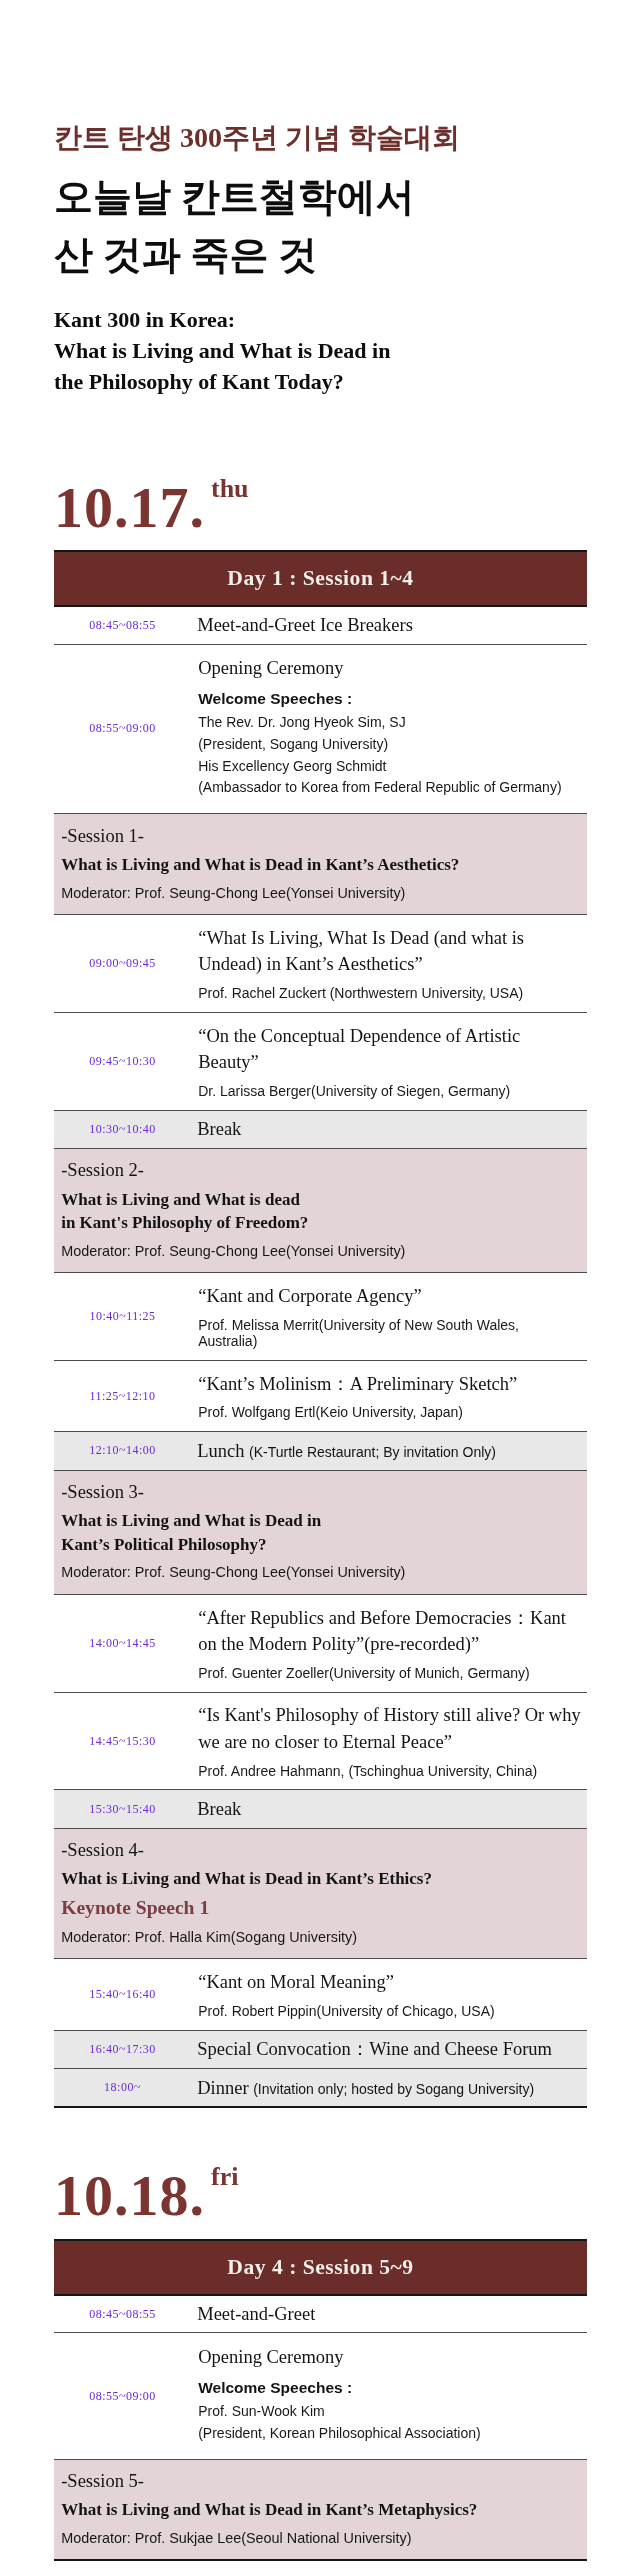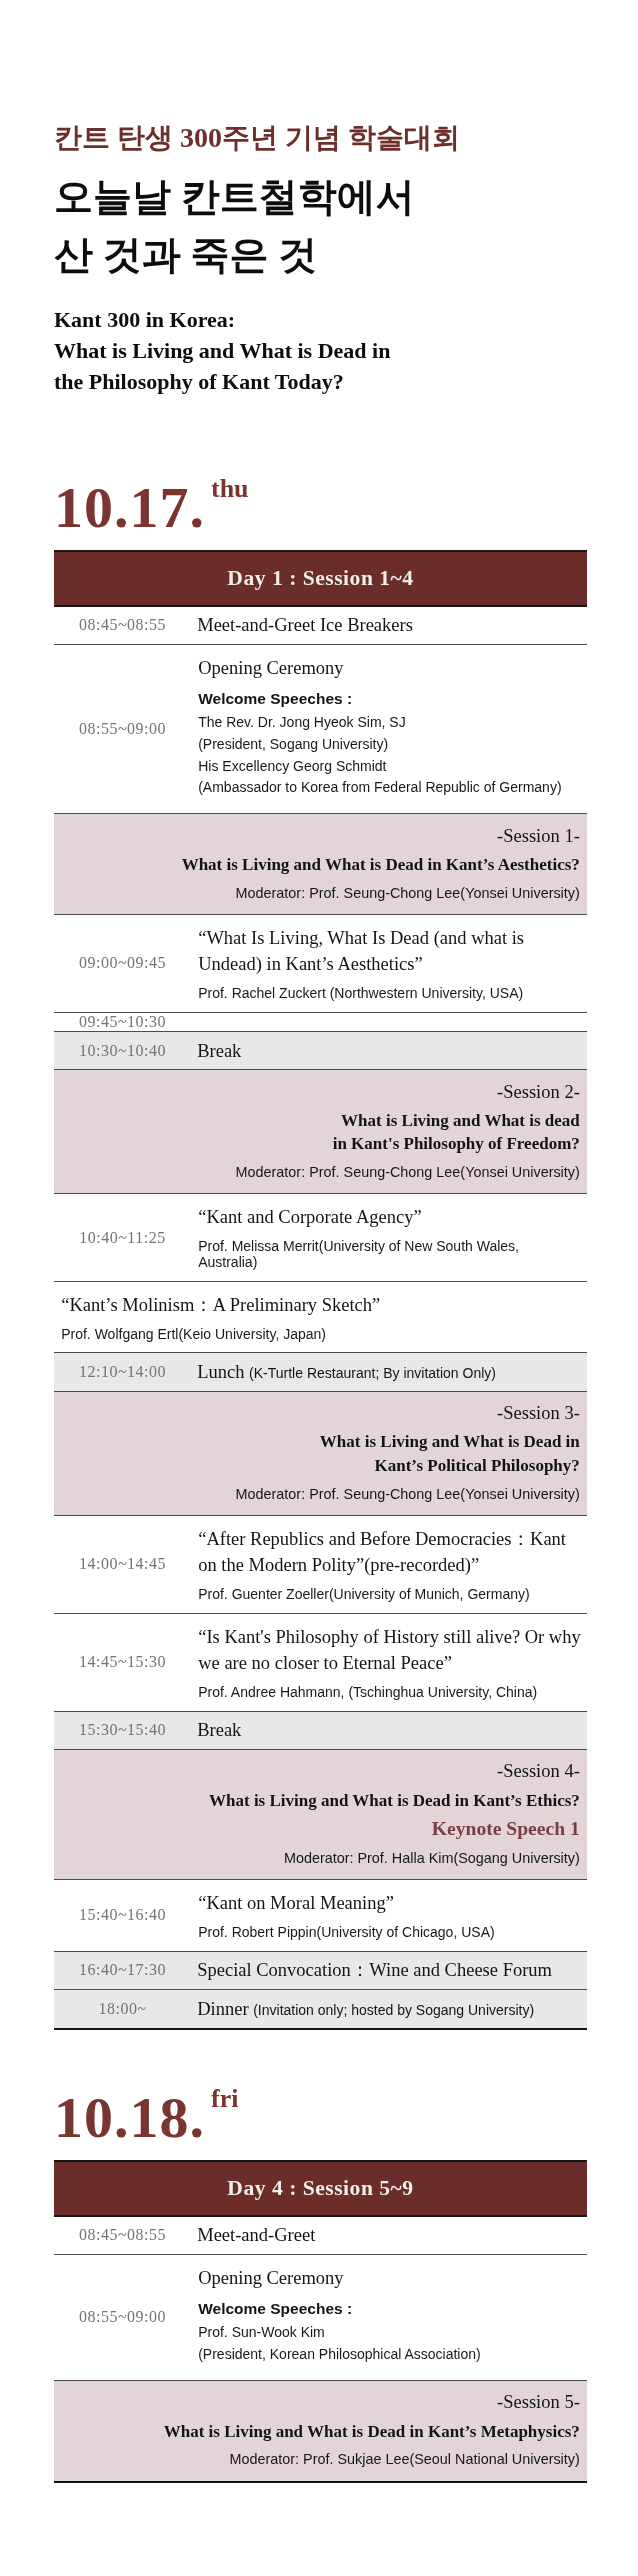--- a/index.html
+++ b/index.html
@@ -50,21 +50,21 @@
     padding:12px 0;
   }
   .banner-line{line-height:1.35;}
 
   .row{display:flex;align-items:stretch;}
   .row + .row, .session-row + .row, .row + .session-row{border-top:1px solid #4e4a48;}
 
   .cell.time-cell{
     flex:0 0 137px;
     display:flex;align-items:center;justify-content:center;
-    font-size:16px;letter-spacing:0.5px;color:#737373;
+    font-size:12px;letter-spacing:0.5px;color:#6d28d9;
   }
   .cell.content-cell{
     flex:1 1 auto;
     display:flex;flex-direction:column;justify-content:center;
     padding:7.2px 6.2px 7.2px 7.2px;
   }
 
   .event-row .content-cell{padding:7.7px 6.2px;}
   .event-title{font-size:18.5px;}
 
@@ -78,21 +78,21 @@
   .speaker{font-family:"Liberation Sans","DejaVu Sans",sans-serif;font-size:14px;margin-top:7.7px;color:#191919;}
 
   .break-row{background:var(--break);}
   .break-row .content-cell{padding:6.7px 6.2px;}
   .break-line{font-size:18.5px;line-height:1.3;}
   .break-note{font-family:"Liberation Sans","DejaVu Sans",sans-serif;font-size:14px;}
 
   .session-row{
     display:block;
     background:var(--session);
-    text-align:right;
+    text-align:left;
     padding:9.3px 7.2px 11.3px;
   }
   .session-label{font-size:18.5px;line-height:1.3;margin-bottom:5.2px;}
   .session-title{font-size:17px;font-weight:700;line-height:1.38;color:#131313;}
   .keynote{font-size:19.6px;font-weight:700;color:var(--keynote);line-height:1.3;margin-top:4.1px;}
   .moderator{
     font-family:"Liberation Sans","DejaVu Sans",sans-serif;
     font-size:14.4px;line-height:1.4;margin-top:6.2px;color:#171717;
   }
 </style>
@@ -142,20 +142,24 @@
           </div>
           <div class="row talk-row">
             <div class="cell time-cell">09:00~09:45</div>
             <div class="cell content-cell">
               <div class="talk-title">“What Is Living, What Is Dead (and what is Undead) in Kant’s Aesthetics”</div>
               <div class="speaker">Prof. Rachel Zuckert (Northwestern University, USA)</div>
             </div>
           </div>
           <div class="row talk-row">
             <div class="cell time-cell">09:45~10:30</div>
+            <div class="cell content-cell">
+              <div class="talk-title">“On the Conceptual Dependence of Artistic Beauty”</div>
+              <div class="speaker">Dr. Larissa Berger(University of Siegen, Germany)</div>
+            </div>
           </div>
           <div class="row break-row">
             <div class="cell time-cell">10:30~10:40</div>
             <div class="cell content-cell">
               <div class="break-line"><span class="break-label">Break</span></div>
             </div>
           </div>
           <div class="row session-row">
             <div class="session-label">-Session 2-</div>
             <div class="session-title">What is Living and What is dead</div>
@@ -163,20 +167,21 @@
             <div class="moderator">Moderator: Prof. Seung-Chong Lee(Yonsei University)</div>
           </div>
           <div class="row talk-row">
             <div class="cell time-cell">10:40~11:25</div>
             <div class="cell content-cell">
               <div class="talk-title">“Kant and Corporate Agency”</div>
               <div class="speaker">Prof. Melissa Merrit(University of New South Wales, Australia)</div>
             </div>
           </div>
           <div class="row talk-row">
+            <div class="cell time-cell">11:25~12:10</div>
             <div class="cell content-cell">
               <div class="talk-title">“Kant’s Molinism：A Preliminary Sketch”</div>
               <div class="speaker">Prof. Wolfgang Ertl(Keio University, Japan)</div>
             </div>
           </div>
           <div class="row break-row">
             <div class="cell time-cell">12:10~14:00</div>
             <div class="cell content-cell">
               <div class="break-line"><span class="break-label">Lunch</span> <span class="break-note">(K-Turtle Restaurant; By invitation Only)</span></div>
             </div>

